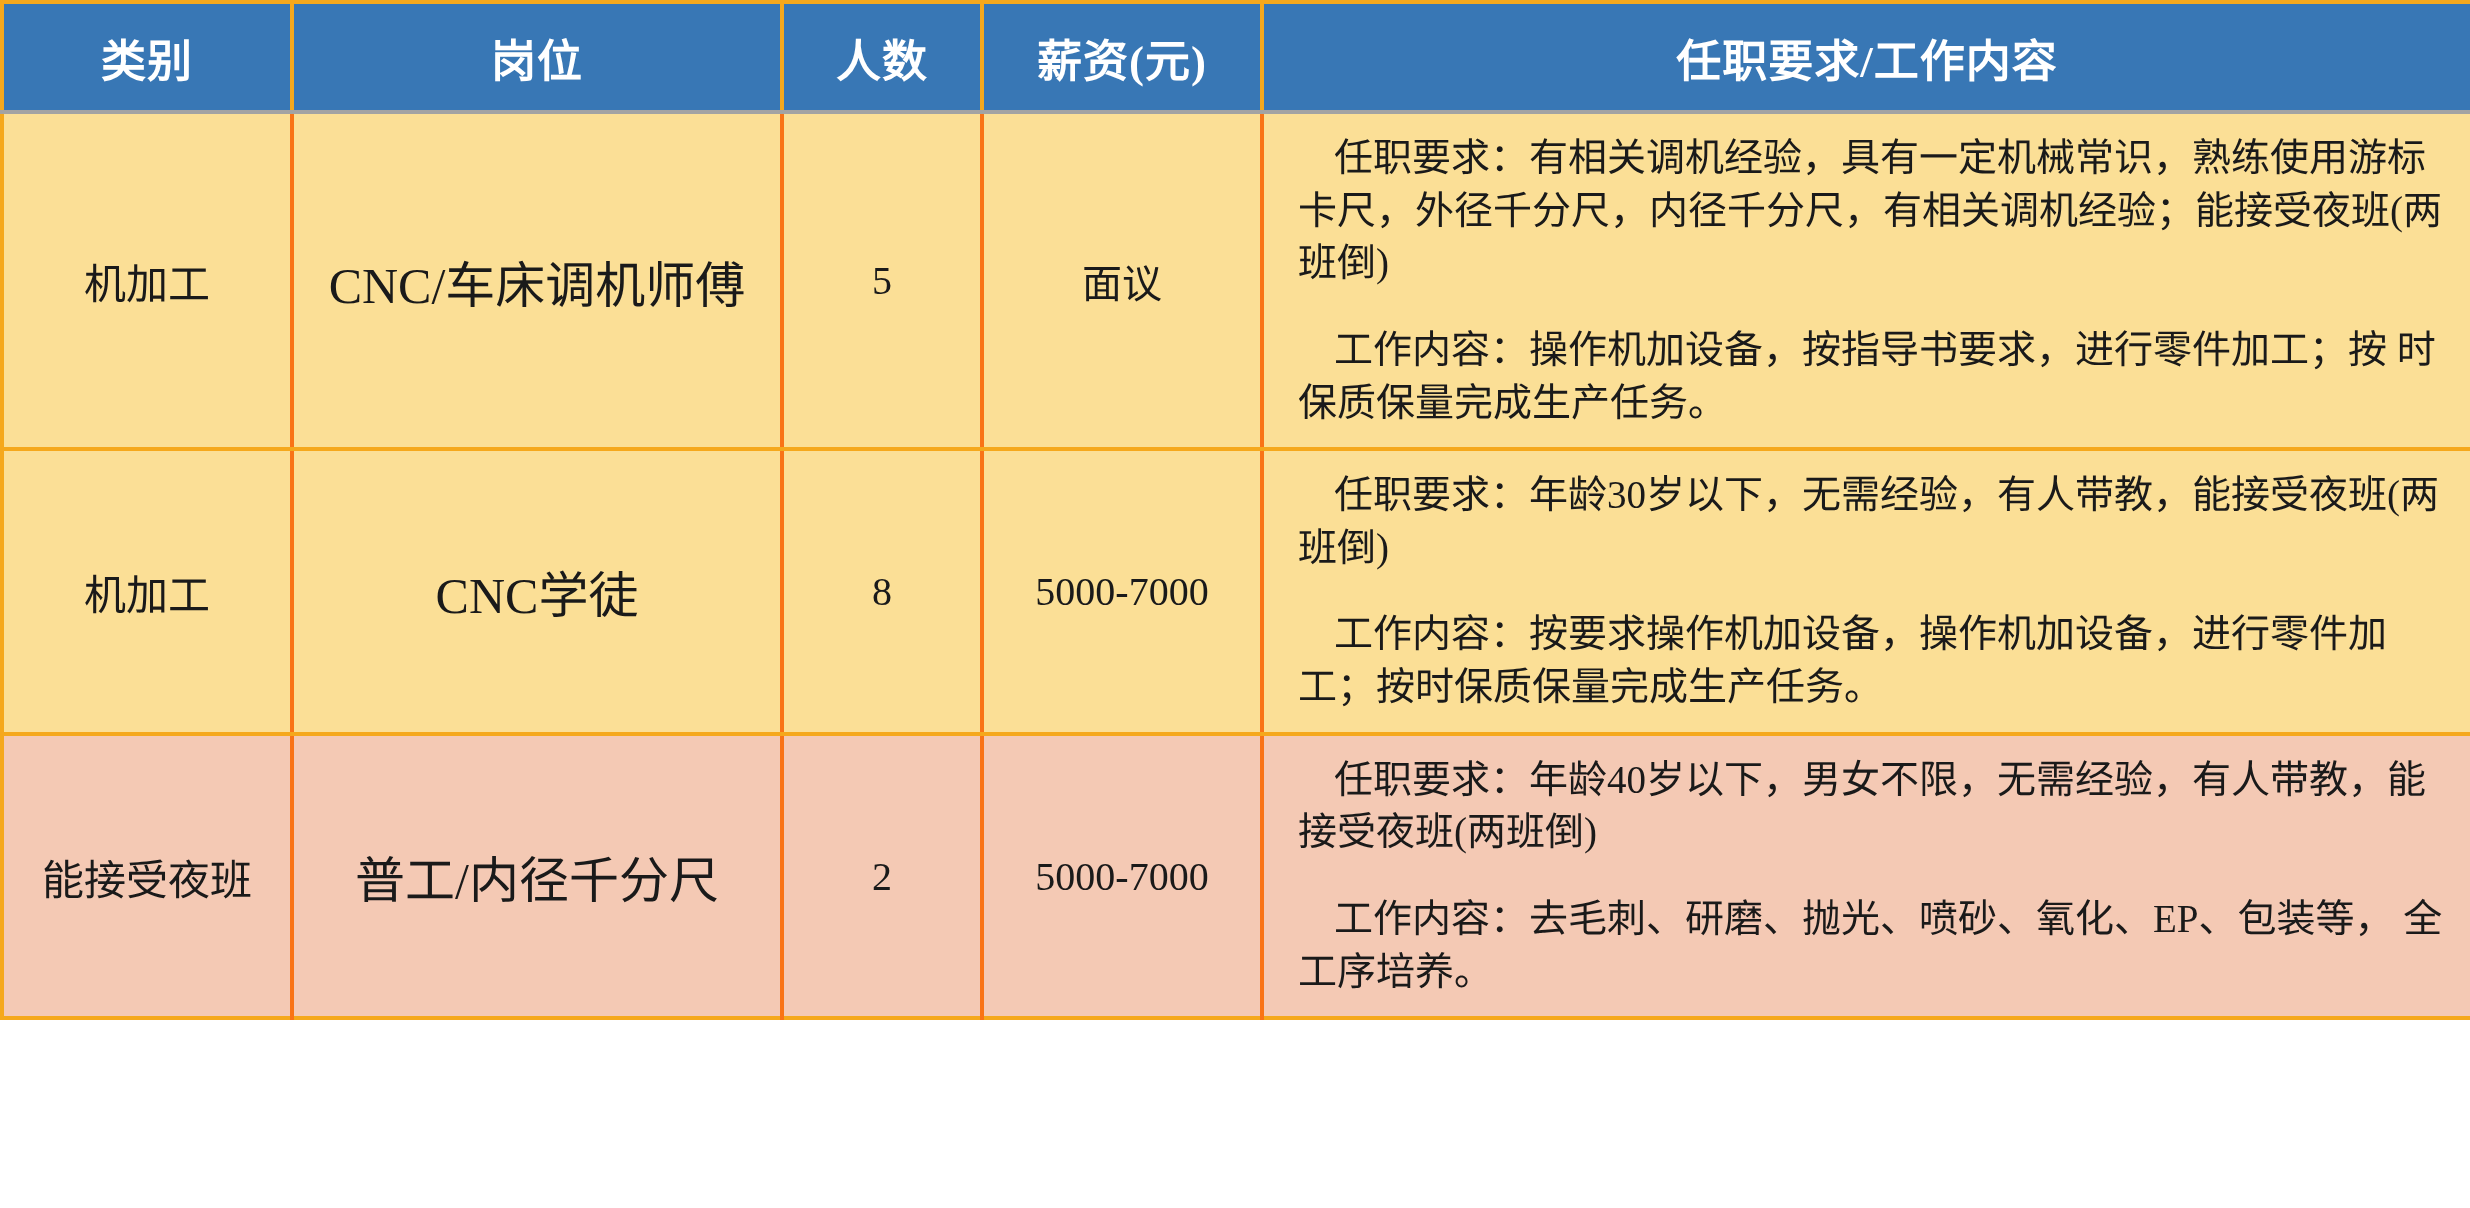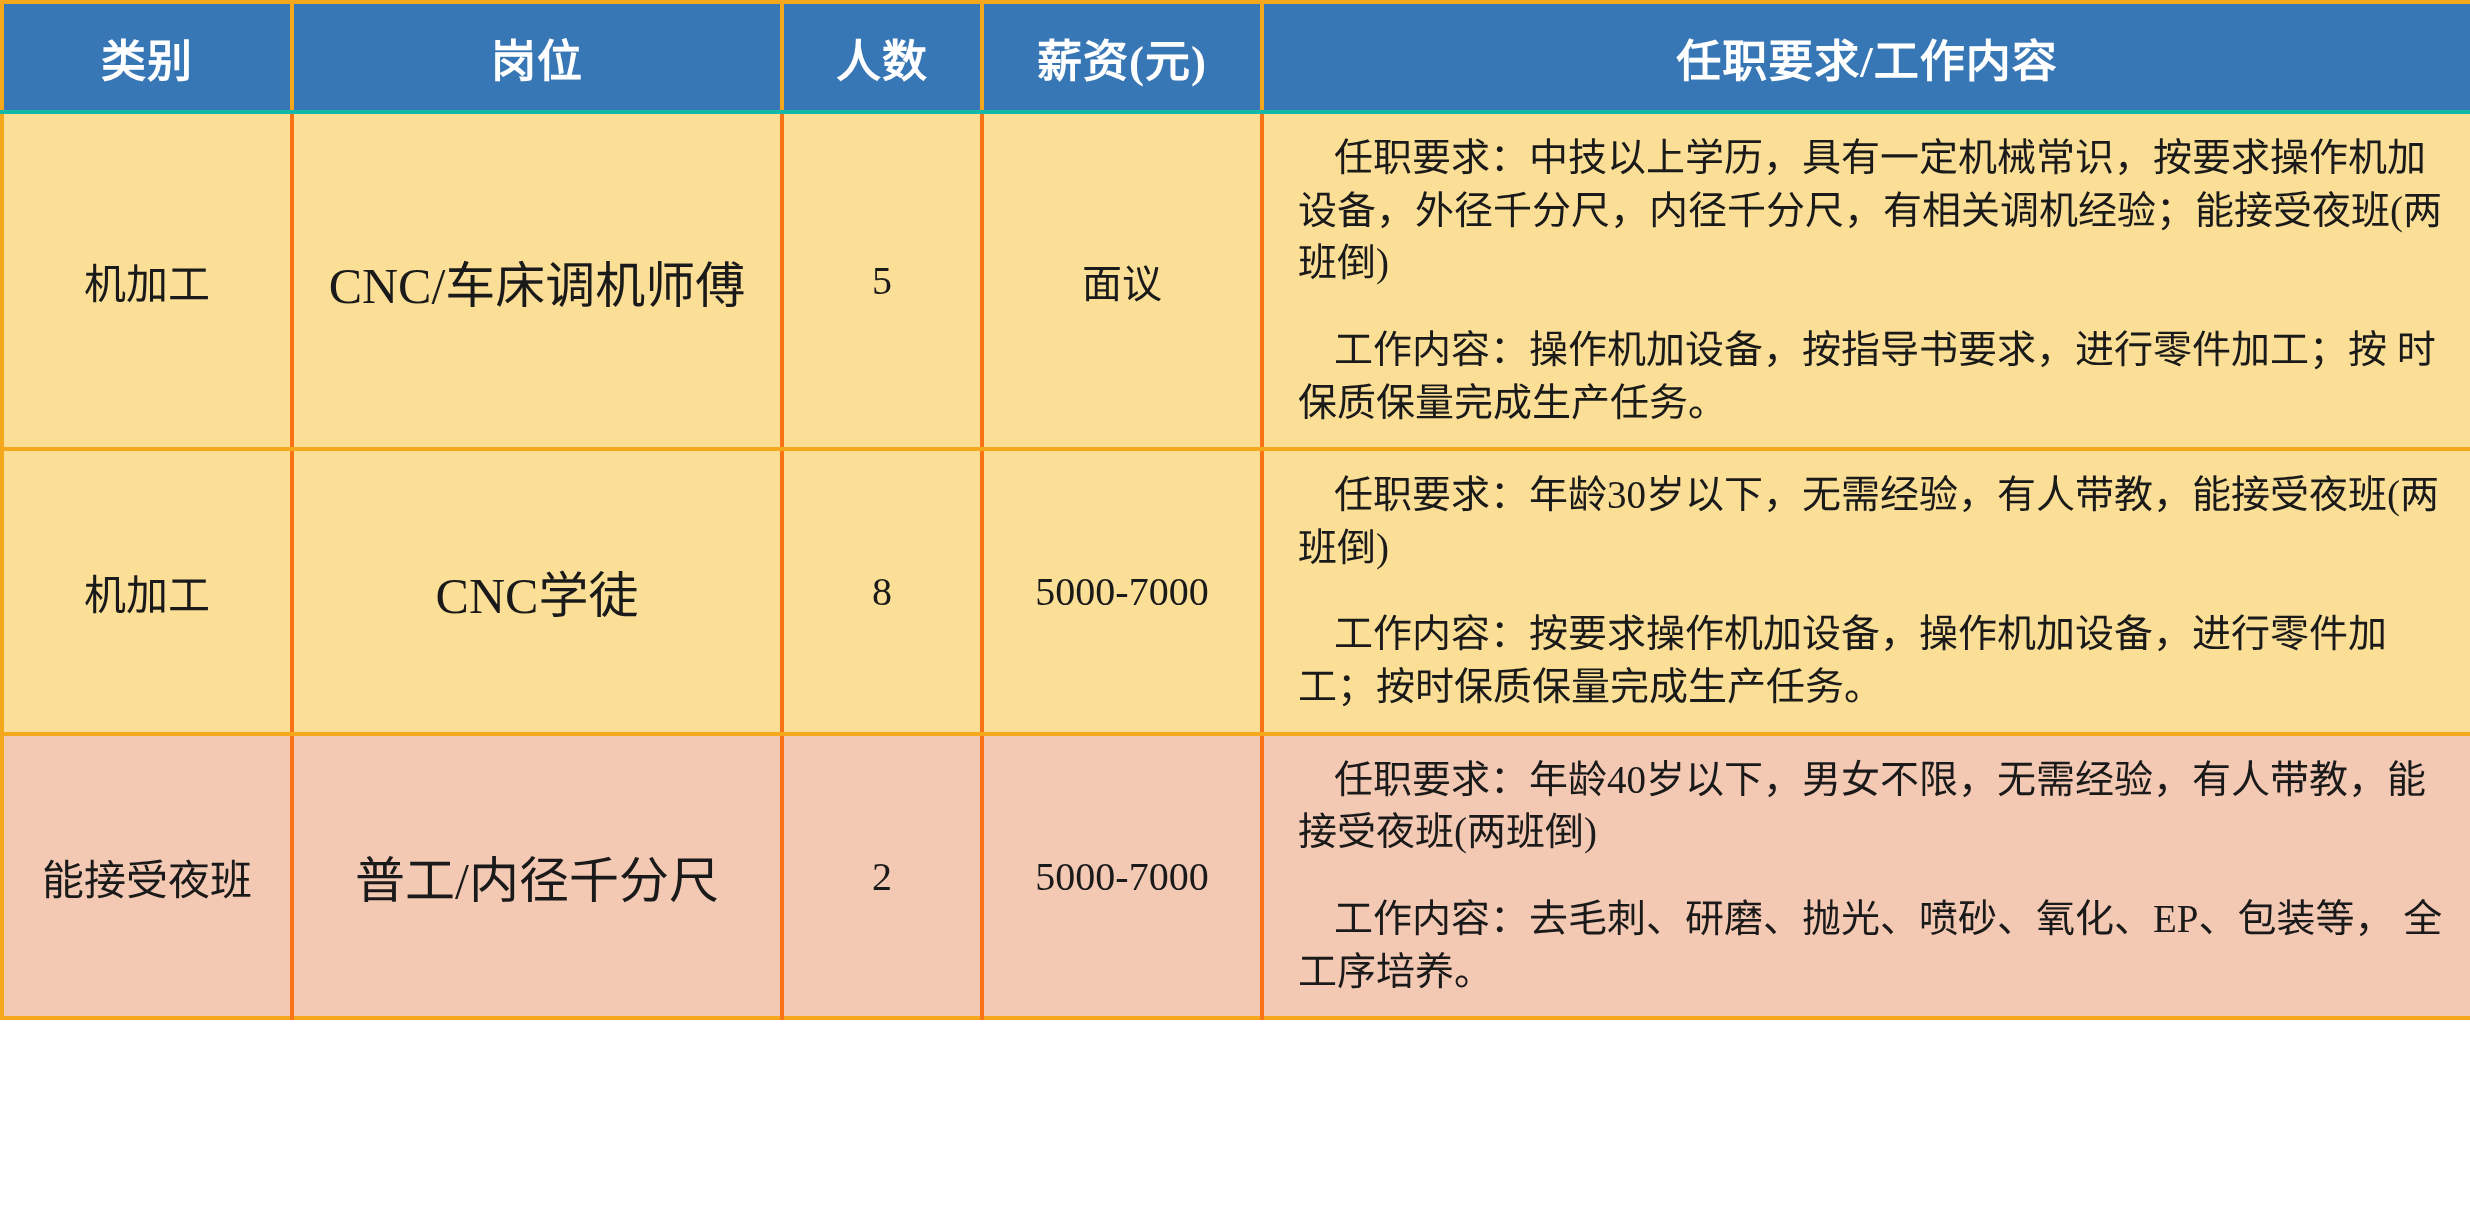--- a/index.html
+++ b/index.html
@@ -27,21 +27,21 @@
   table.job-table col.c-salary   { width: 280px; }
   table.job-table col.c-desc     { width: 1210px; }
 
   thead th {
     background: #3877b5;
     color: #ffffff;
     font-weight: bold;
     font-size: 45px;
     height: 110px;
     border-right: 4px solid #f5a81c;
-    border-bottom: 4px solid #14b8a6;
+    border-bottom: 4px solid #a3a3a3;
     text-align: center;
     vertical-align: middle;
     letter-spacing: 1px;
   }
   thead th:last-child { border-right: none; }
 
   tbody td {
     border-right: 4px solid #f97316;
     border-bottom: 4px solid #f5a81c;
     vertical-align: middle;
@@ -89,21 +89,21 @@
       <th>任职要求/工作内容</th>
     </tr>
   </thead>
   <tbody>
     <tr class="row-yellow">
       <td class="category-cell">机加工</td>
       <td class="position-cell">CNC/车床调机师傅</td>
       <td class="count-cell">5</td>
       <td class="salary-cell">面议</td>
       <td class="desc-cell">
-        <p class="desc-para">任职要求：中技以上学历，具有一定机械常识，按要求操作机加设备，外径千分尺，内径千分尺，有相关调机经验；能接受夜班(两班倒)</p>
+        <p class="desc-para">任职要求：有相关调机经验，具有一定机械常识，熟练使用游标卡尺，外径千分尺，内径千分尺，有相关调机经验；能接受夜班(两班倒)</p>
         <div class="desc-gap"></div>
         <p class="desc-para">工作内容：操作机加设备，按指导书要求，进行零件加工；按 时保质保量完成生产任务。</p>
       </td>
     </tr>
     <tr class="row-yellow">
       <td class="category-cell">机加工</td>
       <td class="position-cell">CNC学徒</td>
       <td class="count-cell">8</td>
       <td class="salary-cell">5000-7000</td>
       <td class="desc-cell">

